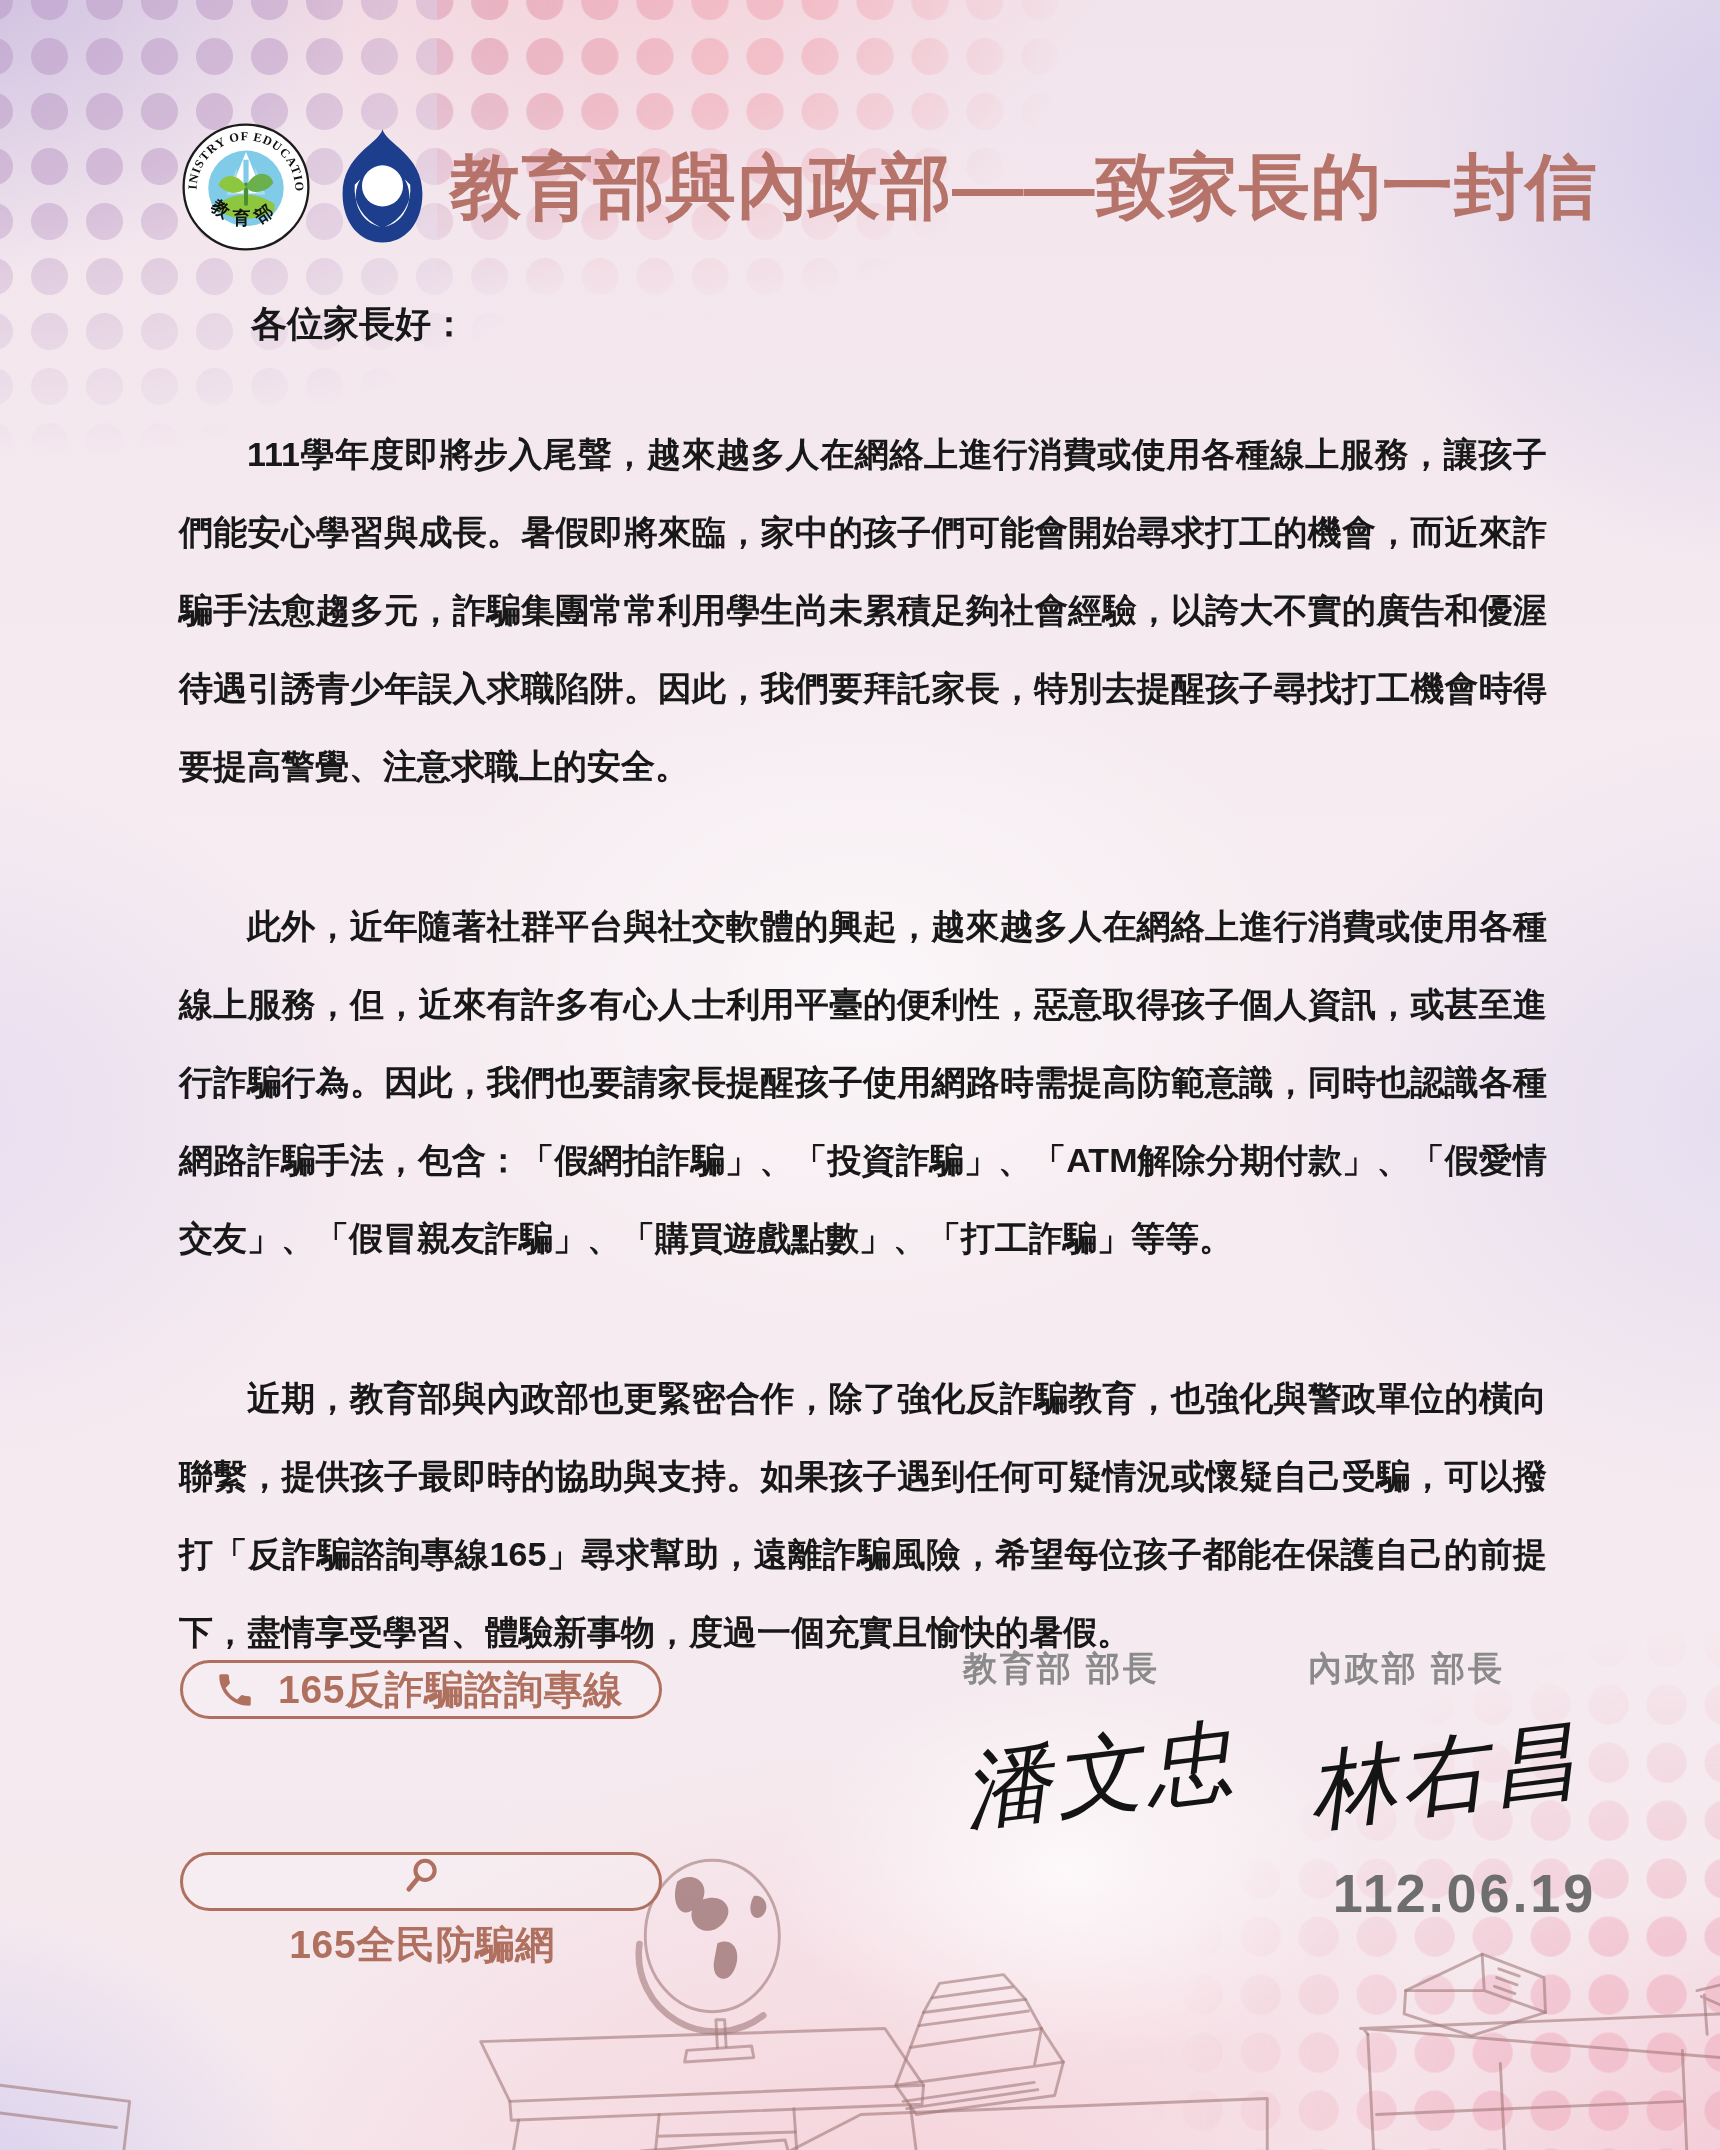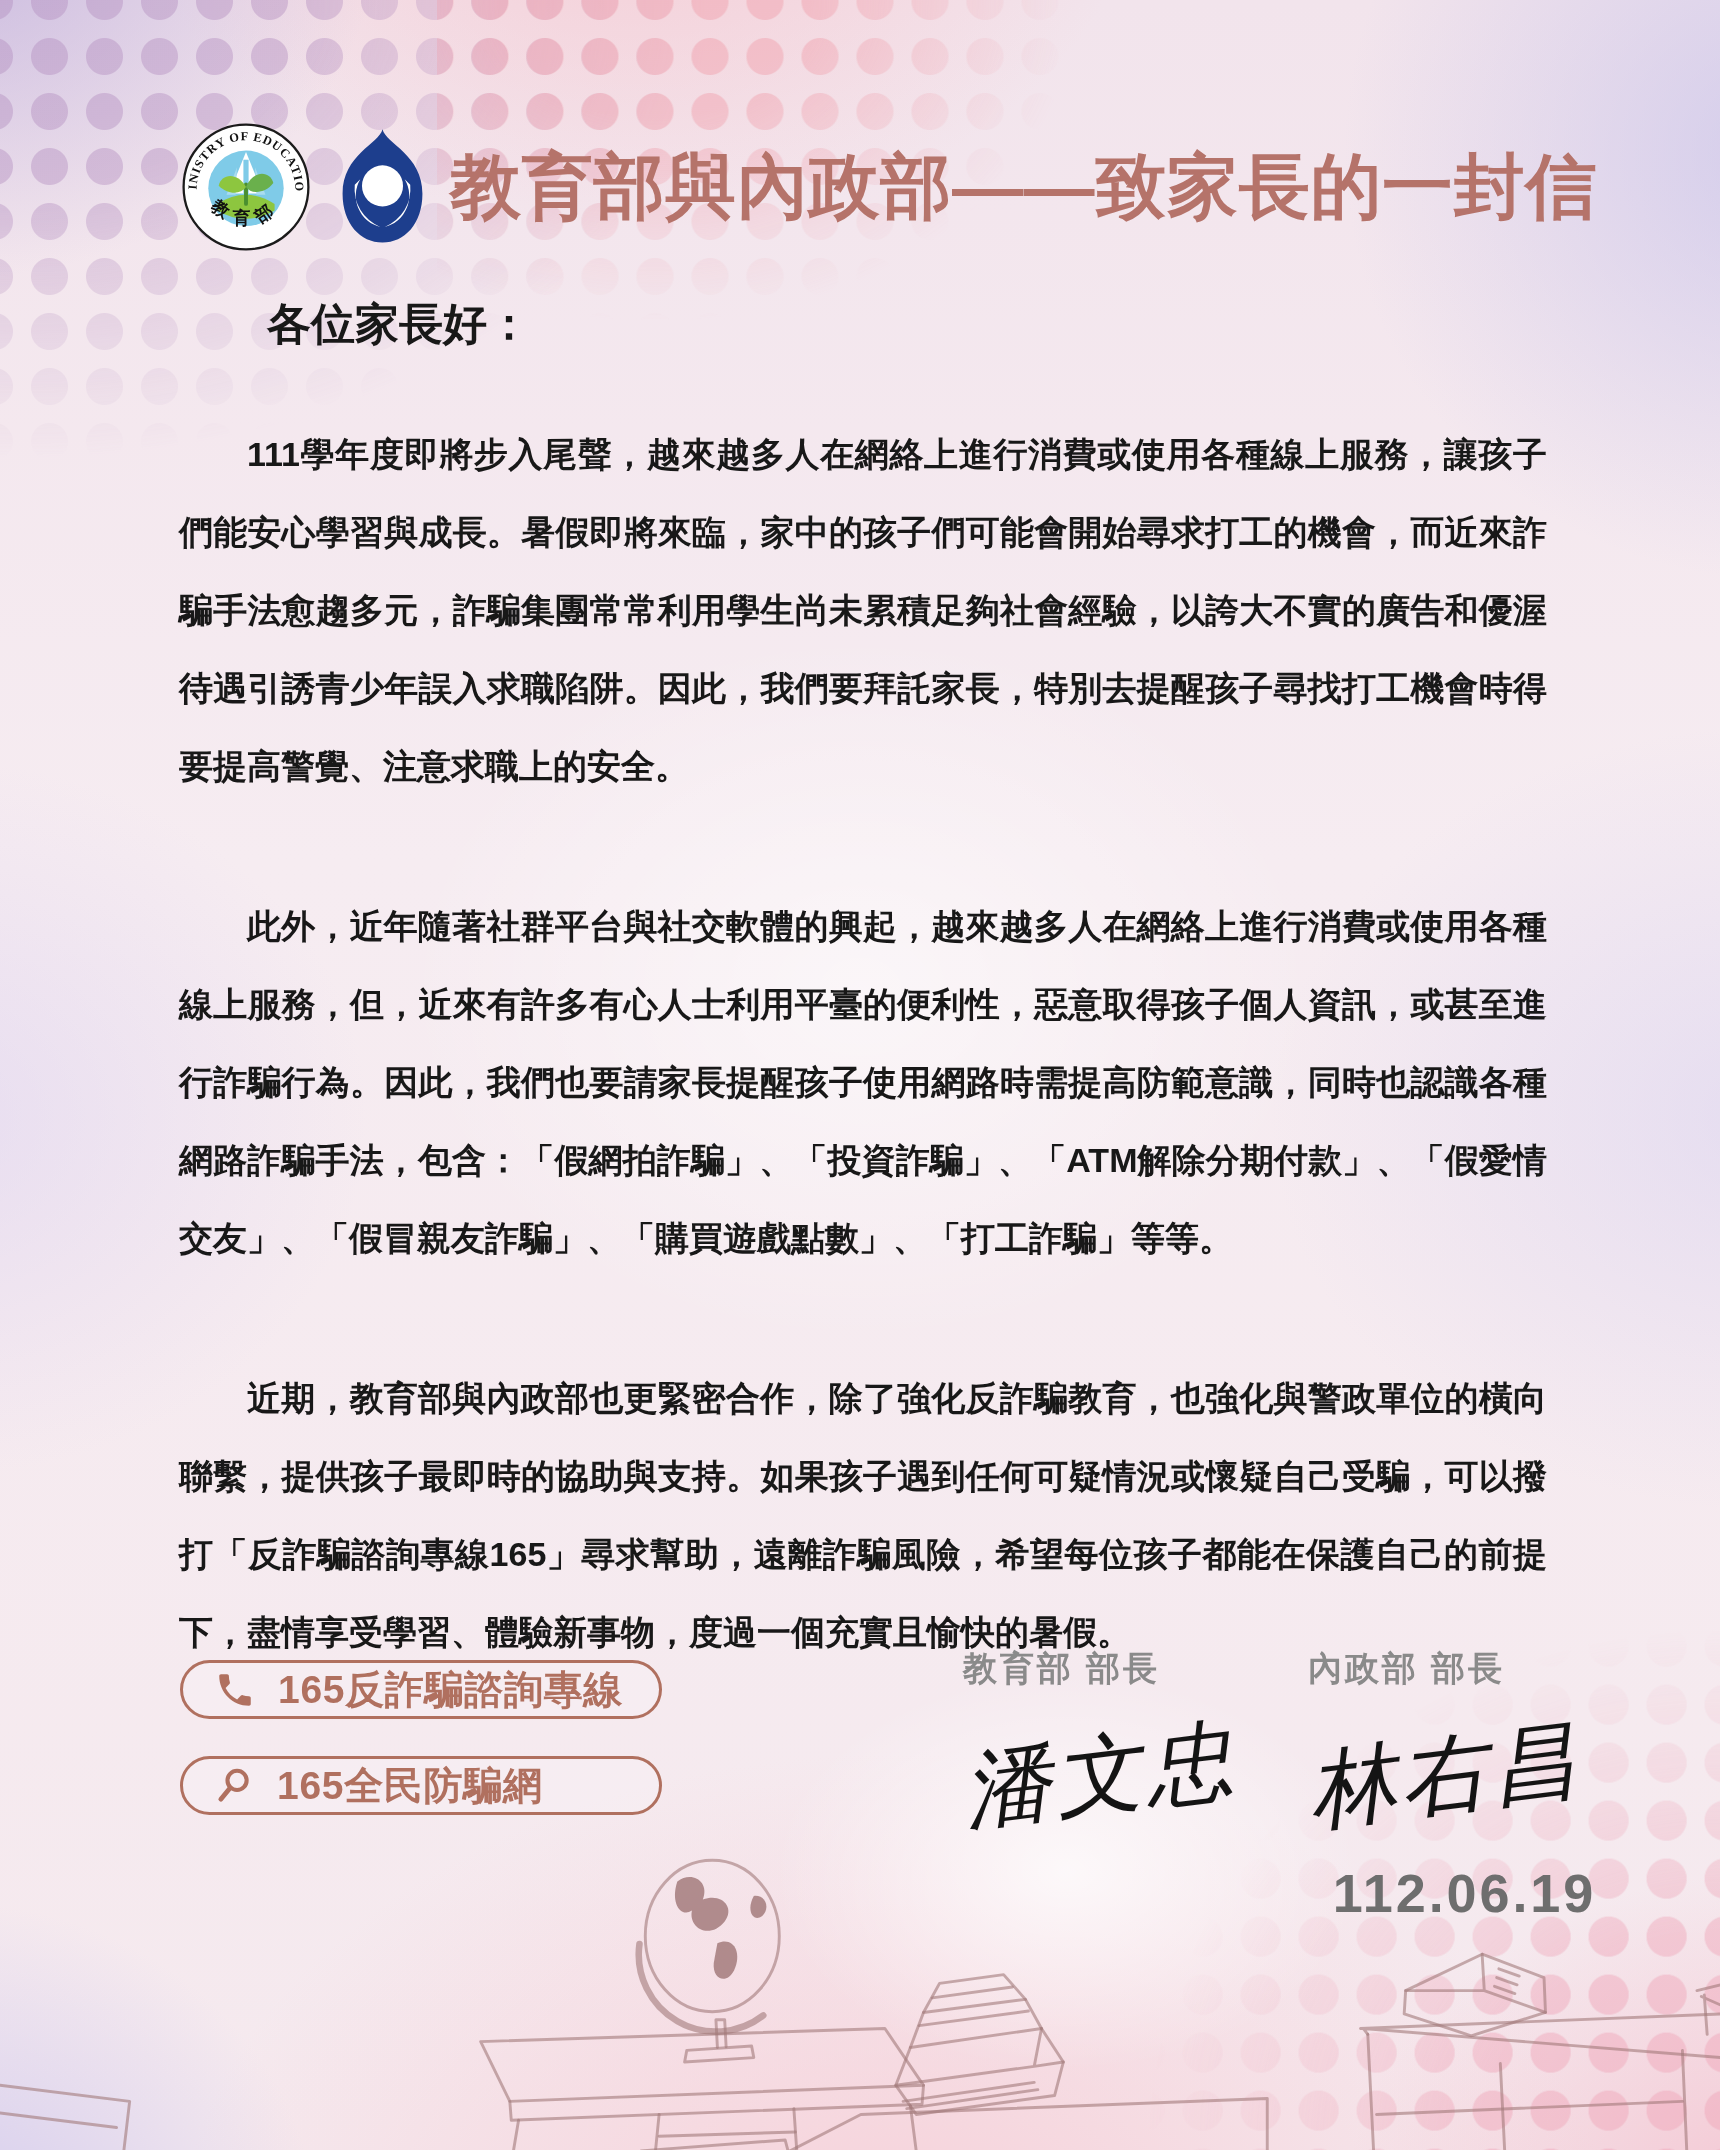--- a/index.html
+++ b/index.html
@@ -49,33 +49,33 @@
   .page-title{
     margin-left:12px; white-space:nowrap;
     font-size:71px; font-weight:900; letter-spacing:0.7px; color:#b5736a;
   }
   
   .letter{
     position:absolute; left:179px; top:285px; width:1368px;
     color:#181818; font-size:34px; line-height:78px; font-weight:700;
     text-align:justify;
   }
-  .greeting{font-size:44px; margin:0;}
+  .greeting{font-size:36px; margin:0;}
   .letter p{margin:0; text-indent:2em;}
   .letter p.para{margin-top:82px;}
   .letter p.first{margin-top:52px;}
   
   .pill{
     position:absolute; left:180px; width:482px; height:59px; box-sizing:border-box;
     border:3.6px solid #b0705f; border-radius:44px; background:rgba(255,255,255,.18);
     display:flex; align-items:center; gap:22px; padding:0 29px 0 31px;
     color:#b0705f; font-weight:800; font-size:39px; letter-spacing:0.7px; white-space:nowrap;
   }
   .pill-1{top:1660px;}
-  .pill-2{top:1756px;}
+  .pill-2{top:1852px;flex-direction:column;}
   .pill svg{flex:0 0 auto;}
   
   .sig-col{position:absolute; width:313px; }
   .sig-col-1{left:963px; top:1646px;}
   .sig-col-2{left:1308px; top:1646px;}
   .sig-title{font-size:34px; color:#8a8a8a; font-weight:600; letter-spacing:2.9px;}
   .sig-name{
     display:inline-block; margin-top:25px;
     font-family:"DejaVu Serif","Liberation Serif",serif; font-style:italic;
     font-size:87px; color:#141414; transform:rotate(-7deg); letter-spacing:4.4px;

